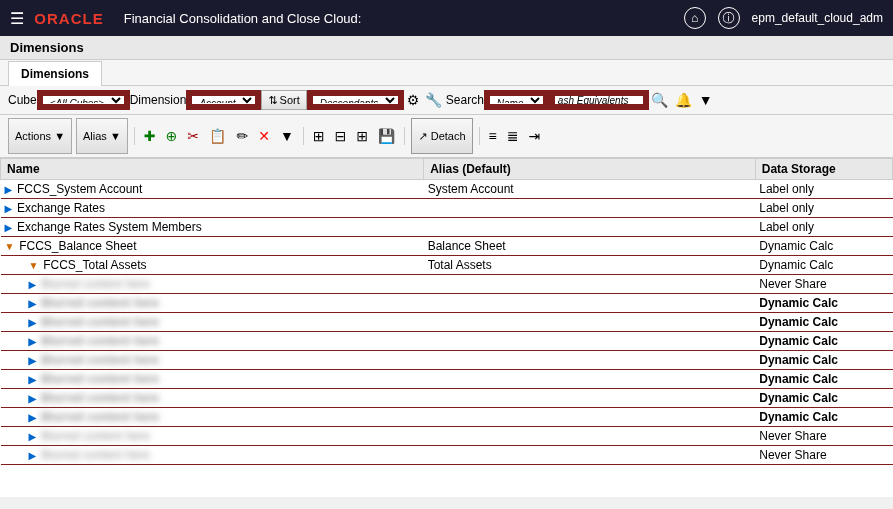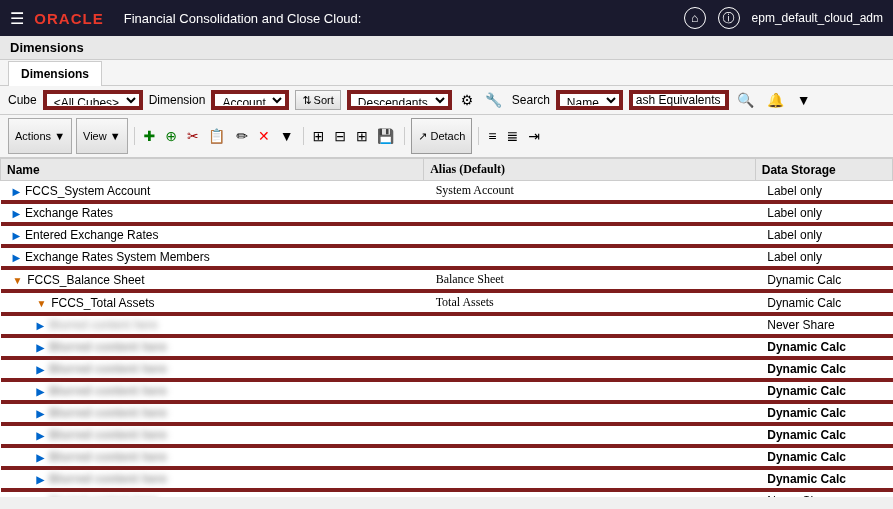--- a/index.html
+++ b/index.html
@@ -54,31 +54,32 @@
       border-bottom-color: white;
       font-weight: bold;
     }
 
     
     .filter-bar {
       background: #f5f5f5;
       padding: 4px 8px;
       display: flex;
       align-items: center;
-      gap: 6px;
+      gap: 0;
       border-bottom: 1px solid #ccc;
       flex-wrap: nowrap;
     }
     .filter-label { font-size: 12px; white-space: nowrap; }
     .filter-select {
-      font-size: 12px;
+      font-size: 10px;
       padding: 1px 3px;
-      border: 4px solid #7f1d1d;
+      border: 6px solid #7f1d1d;
       background: white;
       height: 20px;
+      font-style: italic;
     }
     .filter-btn {
       background: linear-gradient(to bottom, #f8f8f8, #e0e0e0);
       border: 1px solid #aaa;
       font-size: 11px;
       padding: 1px 6px;
       cursor: pointer;
       height: 20px;
       display: flex;
       align-items: center;
@@ -129,31 +130,31 @@
       background: #e8e8e8;
       border: 1px solid #ccc;
       padding: 3px 6px;
       text-align: left;
       font-weight: bold;
       white-space: nowrap;
       position: sticky;
       top: 0;
     }
     tbody td {
-      border-bottom: 4px solid #7f1d1d;
-      padding: 2px 12px;
+      border-bottom: 1px solid #7f1d1d;
+      padding: 2px 4px;
       white-space: nowrap;
     }
     .expand-icon { color: #0066cc; cursor: pointer; margin-right: 2px; font-size: 10px; }
     .bold-row td { font-weight: bold; }
     .blurred { filter: blur(3px); color: #999; }
 
     
     .col-name { width: 370px; }
-    .col-alias { width: 290px; font-family: Liberation Serif, serif; }
+    .col-alias { width: 290px; }
     .col-storage { width: 120px; }
   </style>
 </head>
 <body>
 
 <div class="header">
   <span class="hamburger-icon">☰</span>
   <span class="oracle-logo">ORACLE</span>
   <span class="app-title">Financial Consolidation and Close Cloud:</span>
   <div class="header-right">
@@ -196,21 +197,21 @@
   <span class="toolbar-icon">🔍</span>
   <span class="toolbar-icon">🔔</span>
   <span class="toolbar-icon">▼</span>
 </div>
 
 <div class="action-bar">
   <button class="action-btn">
     <span>Actions ▼</span>
   </button>
   <button class="action-btn">
-    <span>View ▼</span>
+    <span>Alias ▼</span>
   </button>
   <span class="sep"></span>
   <span class="toolbar-icon" style="color:#007700;">✚</span>
   <span class="toolbar-icon" style="color:#007700;">⊕</span>
   <span class="toolbar-icon" style="color:#990000;">✂</span>
   <span class="toolbar-icon">📋</span>
   <span class="toolbar-icon">✏</span>
   <span class="toolbar-icon" style="color:red;">✕</span>
   <span class="toolbar-icon">▼</span>
   <span class="sep"></span>
@@ -242,25 +243,20 @@
           <td class="col-name"><span style="padding-left: 0px;"></span><span class="expand-icon">▶ </span><span>FCCS_System Account</span></td>
           <td class="col-alias">System Account</td>
           <td class="col-storage">Label only</td>
         </tr>
         <tr>
           <td class="col-name"><span style="padding-left: 0px;"></span><span class="expand-icon">▶ </span><span>Exchange Rates</span></td>
           <td class="col-alias"></td>
           <td class="col-storage">Label only</td>
         </tr>
         <tr>
-          <td class="col-name"><span style="padding-left: 0px;"></span><span class="expand-icon">▶ </span><span>Entered Exchange Rates</span></td>
-          <td class="col-alias"></td>
-          <td class="col-storage">Label only</td>
-        </tr>
-        <tr>
           <td class="col-name"><span style="padding-left: 0px;"></span><span class="expand-icon">▶ </span><span>Exchange Rates System Members</span></td>
           <td class="col-alias"></td>
           <td class="col-storage">Label only</td>
         </tr>
         <tr>
           <td class="col-name"><span style="padding-left: 0px;"></span><span class="expand-icon" style="color: rgb(204, 102, 0);">▼ </span><span>FCCS_Balance Sheet</span></td>
           <td class="col-alias">Balance Sheet</td>
           <td class="col-storage">Dynamic Calc</td>
         </tr>
         <tr>

